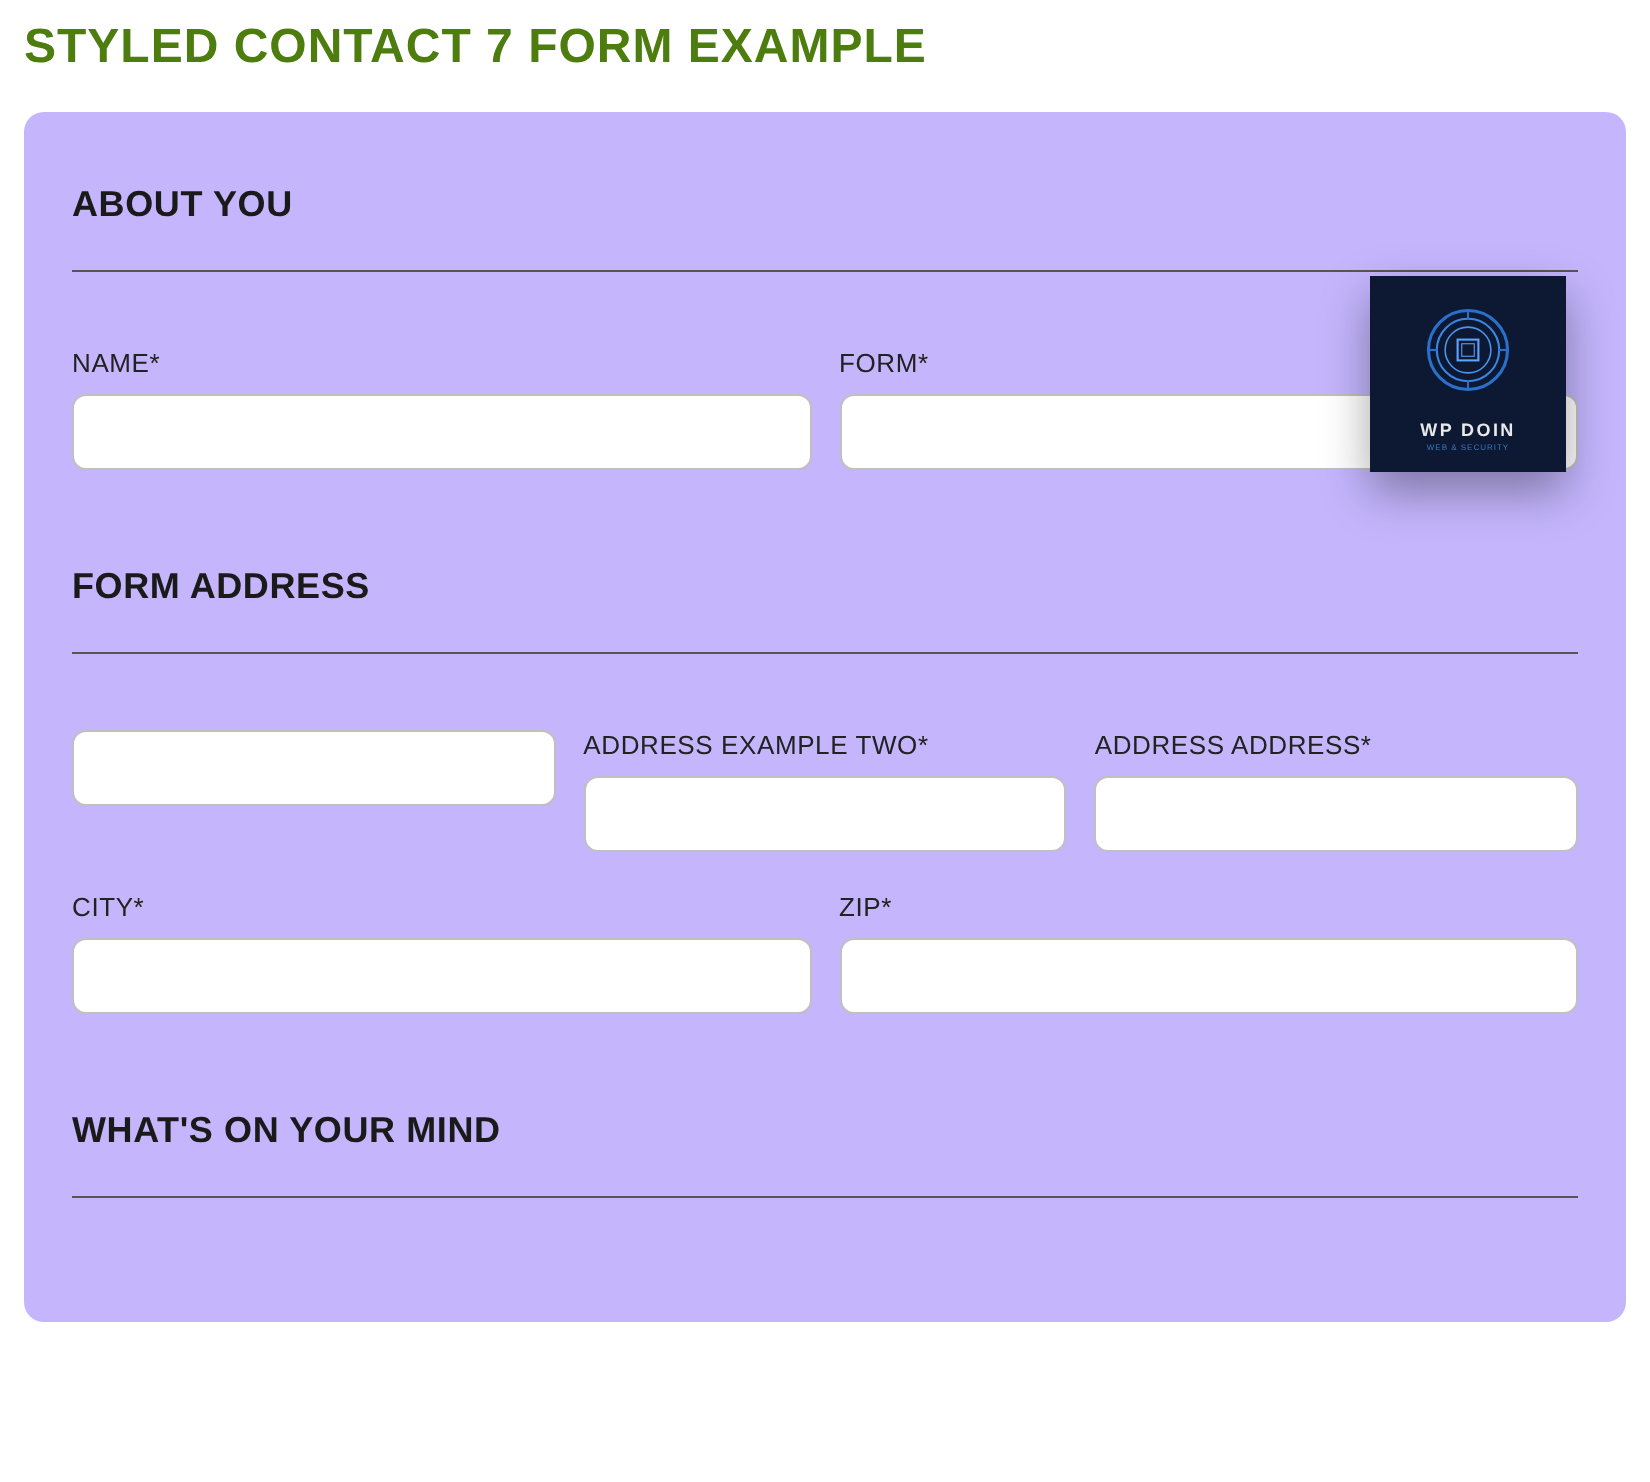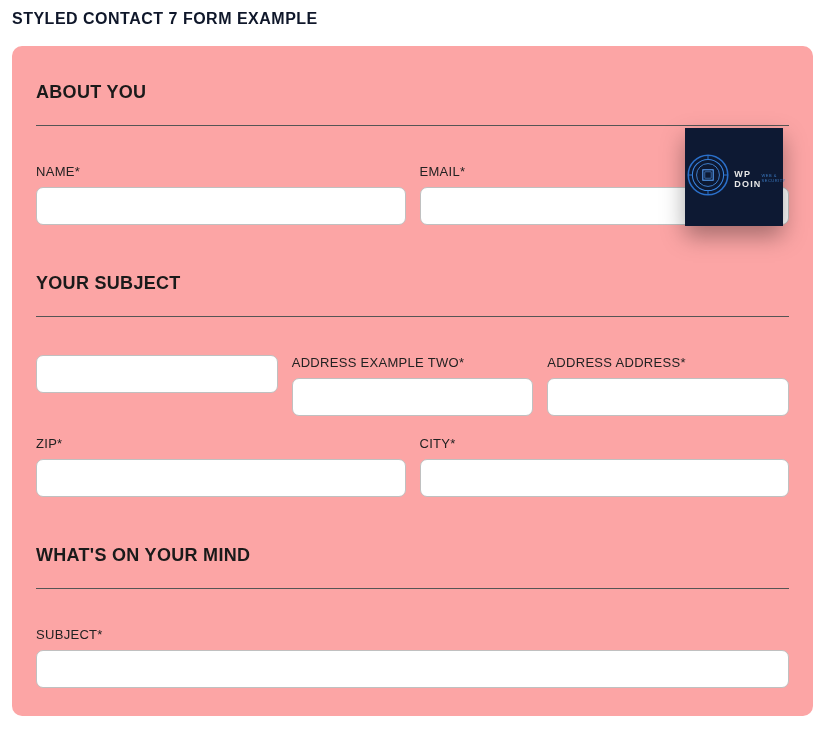--- a/index.html
+++ b/index.html
@@ -9,28 +9,28 @@
     }
     body {
       font-family: Arial, Helvetica, sans-serif;
       background: #ffffff;
       width: 825px;
       height: 741px;
       overflow: hidden;
       position: relative;
     }
     .page-title {
-      font-size: 16px;
+      font-size: 24px;
       font-weight: bold;
-      color: #0f172a;
+      color: #4d7c0f;
       padding: 10px 12px 18px 12px;
       letter-spacing: 0.5px;
     }
     .form-card {
-      background: #fca5a5;
+      background: #c4b5fd;
       border-radius: 10px;
       margin: 0 12px;
       padding: 36px 24px 24px 24px;
       position: relative;
     }
     .section {
       margin-bottom: 48px;
     }
     .section-heading {
       font-size: 18px;
@@ -76,21 +76,21 @@
       color: #333;
     }
     .logo-badge {
       position: absolute;
       top: 82px;
       right: 30px;
       width: 98px;
       height: 98px;
       background: #0d1933;
       display: flex;
-      flex-direction: row;
+      flex-direction: column;
       align-items: center;
       justify-content: center;
       box-shadow: 0 10px 22px rgba(0,0,0,0.35);
     }
     .logo-badge svg {
       width: 52px;
       height: 52px;
     }
     .logo-text {
       font-family: 'Arial Black', Arial, sans-serif;
@@ -116,63 +116,57 @@
 
   <div class="section">
     <div class="section-heading">ABOUT YOU</div>
     <hr class="divider">
     <div class="row">
       <div class="col-2">
         <label class="field-label">NAME*</label>
         <input class="field-input" type="text" style="">
       </div>
       <div class="col-2">
-        <label class="field-label">EMAIL*</label>
+        <label class="field-label">FORM*</label>
         <input class="field-input" type="text" style="">
       </div>
     </div>
   </div>
 
   <div class="section">
-    <div class="section-heading">YOUR SUBJECT</div>
+    <div class="section-heading">FORM ADDRESS</div>
     <hr class="divider">
     <div class="row">
       <div class="col-3">
         <input class="field-input" type="text" style="">
       </div>
       <div class="col-3">
         <label class="field-label">ADDRESS EXAMPLE TWO*</label>
         <input class="field-input" type="text" style="">
       </div>
       <div class="col-3">
         <label class="field-label">ADDRESS ADDRESS*</label>
         <input class="field-input" type="text" style="">
       </div>
     </div>
     <div class="row">
       <div class="col-2">
-        <label class="field-label">ZIP*</label>
+        <label class="field-label">CITY*</label>
         <input class="field-input" type="text" style="">
       </div>
       <div class="col-2">
-        <label class="field-label">CITY*</label>
+        <label class="field-label">ZIP*</label>
         <input class="field-input" type="text" style="">
       </div>
     </div>
   </div>
 
   <div class="section" style="margin-bottom:4px;">
     <div class="section-heading">WHAT'S ON YOUR MIND</div>
     <hr class="divider">
-    <div class="row" style="margin-bottom:0;">
-      <div class="col-full">
-        <label class="field-label">SUBJECT*</label>
-        <input class="field-input" type="text" style="">
-      </div>
-    </div>
   </div>
 
   <div class="logo-badge">
     <span>
       <svg viewBox="0 0 100 100">
         <circle cx="50" cy="50" r="38" fill="none" stroke="#2a6fc9" stroke-width="3"></circle>
         <circle cx="50" cy="50" r="30" fill="none" stroke="#3a85e0" stroke-width="2"></circle>
         <circle cx="50" cy="50" r="22" fill="none" stroke="#4a95f0" stroke-width="1.5"></circle>
         <rect x="40" y="40" width="20" height="20" fill="none" stroke="#5aa5ff" stroke-width="2"></rect>
         <rect x="44" y="44" width="12" height="12" fill="none" stroke="#5aa5ff" stroke-width="1"></rect>

